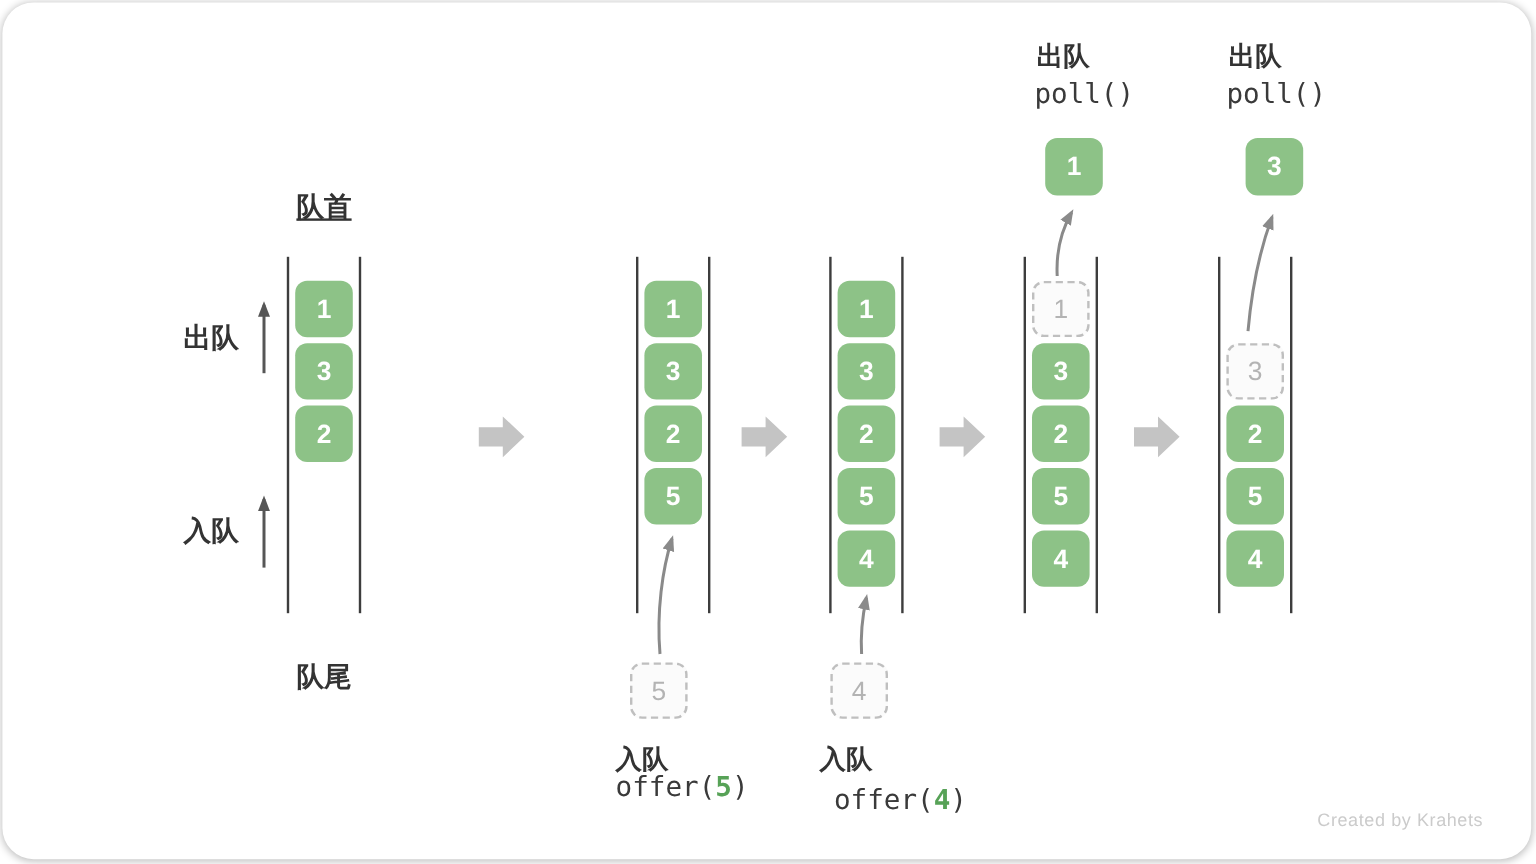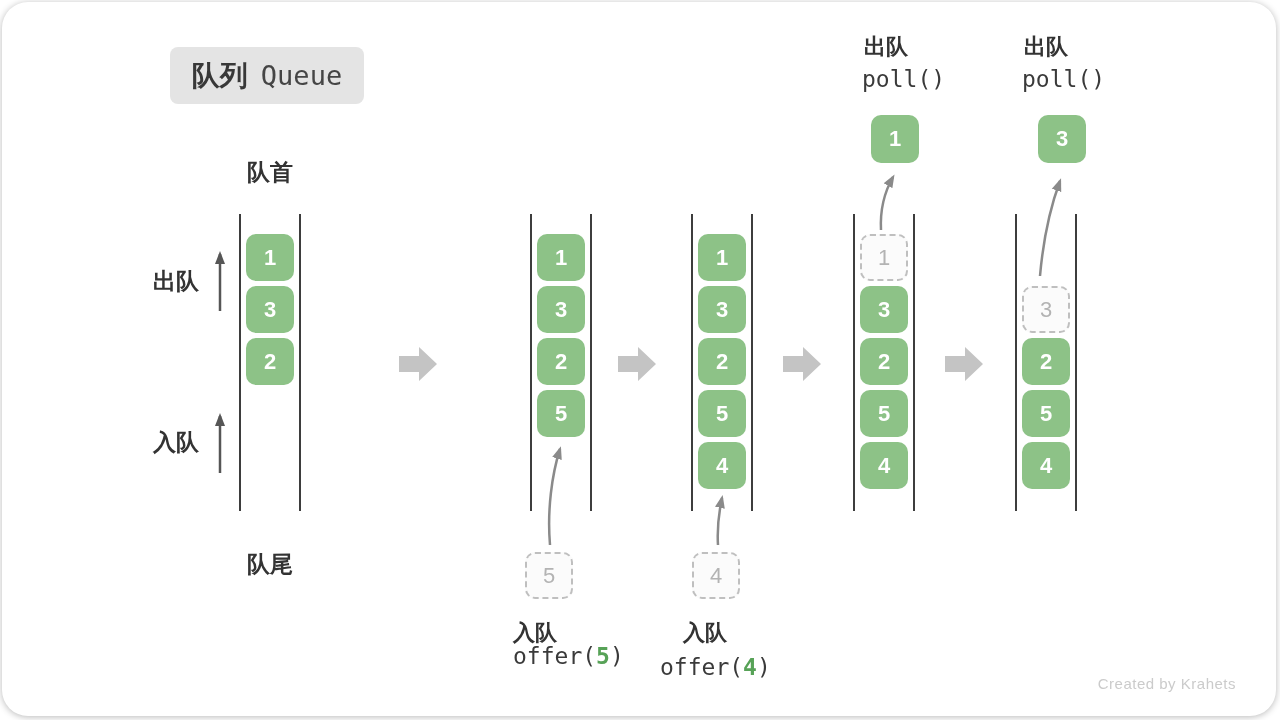--- a/index.html
+++ b/index.html
@@ -114,26 +114,22 @@
     position: absolute;
     left: 0; top: 0;
     pointer-events: none;
   }
 </style>
 </head>
 <body>
 
 <div class="card">
 
-  <div class="abs title-badge">
-    <span class="title-zh">队列</span>
-    <span class="title-en">Queue</span>
-  </div>
-
-  <div class="abs cn-label center-62" style="left:237px; top:155px;">队首</div>
+
+  <div class="abs cn-label center-62" style="left:237px; top:155px;text-decoration:underline;">队首</div>
   <div class="abs cn-label center-62" style="left:237px; top:547px;">队尾</div>
   <div class="abs cn-label" style="left:151px; top:264px;">出队</div>
   <div class="abs cn-label" style="left:151px; top:425px;">入队</div>
 
   <div class="vline" style="left:237px;"></div>
   <div class="vline" style="left:297px;"></div>
   <div class="vline" style="left:528px;"></div>
   <div class="vline" style="left:588px;"></div>
   <div class="vline" style="left:689px;"></div>
   <div class="vline" style="left:749px;"></div>
@@ -154,21 +150,21 @@
   <div class="abs op-label" style="left:511px; top:616px;">入队</div>
   <div class="abs op-code" style="left:511px; top:641px;"><span>offer(</span><span class="arg">5</span><span>)</span></div>
 
   <div class="qbox" style="left:696px; top:232px;">1</div>
   <div class="qbox" style="left:696px; top:284px;">3</div>
   <div class="qbox" style="left:696px; top:336px;">2</div>
   <div class="qbox" style="left:696px; top:388px;">5</div>
   <div class="qbox" style="left:696px; top:440px;">4</div>
   <div class="qbox-dashed" style="left:690px; top:550px;">4</div>
   <div class="abs op-label" style="left:681px; top:616px;">入队</div>
-  <div class="abs op-code" style="left:658px; top:652px;"><span>offer(</span><span class="arg">4</span><span>)</span></div>
+  <div class="abs op-code" style="left:693px; top:652px;"><span>offer(</span><span class="arg">4</span><span>)</span></div>
 
   <div class="abs op-label" style="left:862px; top:30px;">出队</div>
   <div class="abs op-code" style="left:860px; top:64px;">poll()</div>
   <div class="qbox" style="left:869px; top:113px; height:48px;">1</div>
   <div class="qbox-dashed" style="left:858px; top:232px;">1</div>
   <div class="qbox" style="left:858px; top:284px;">3</div>
   <div class="qbox" style="left:858px; top:336px;">2</div>
   <div class="qbox" style="left:858px; top:388px;">5</div>
   <div class="qbox" style="left:858px; top:440px;">4</div>
 

